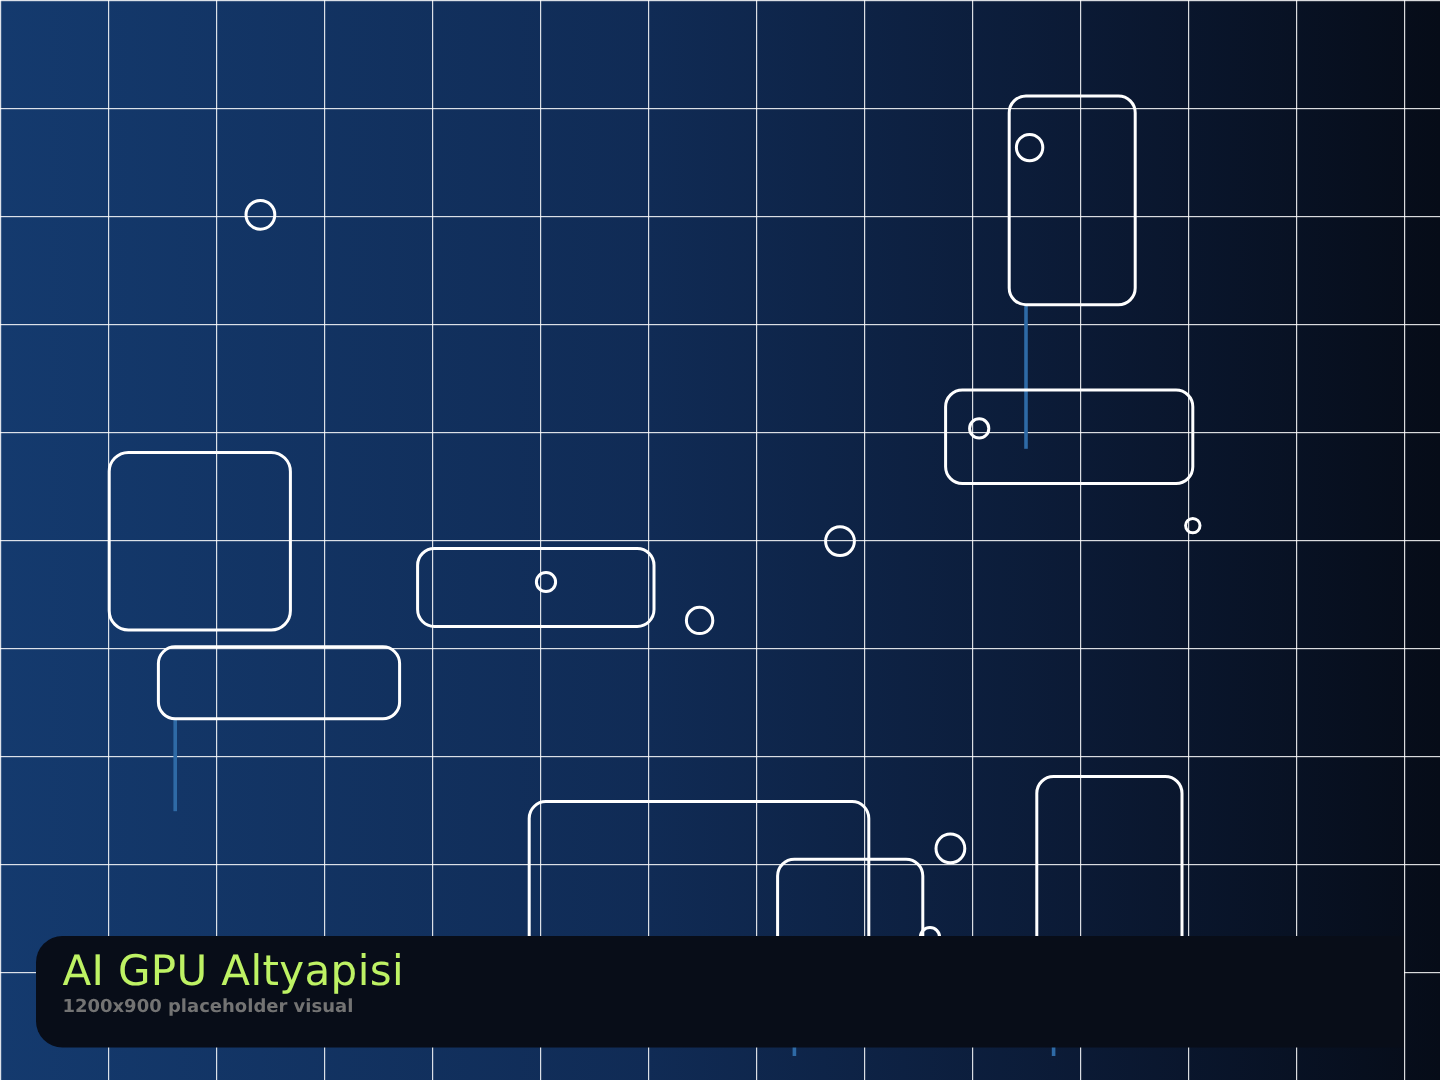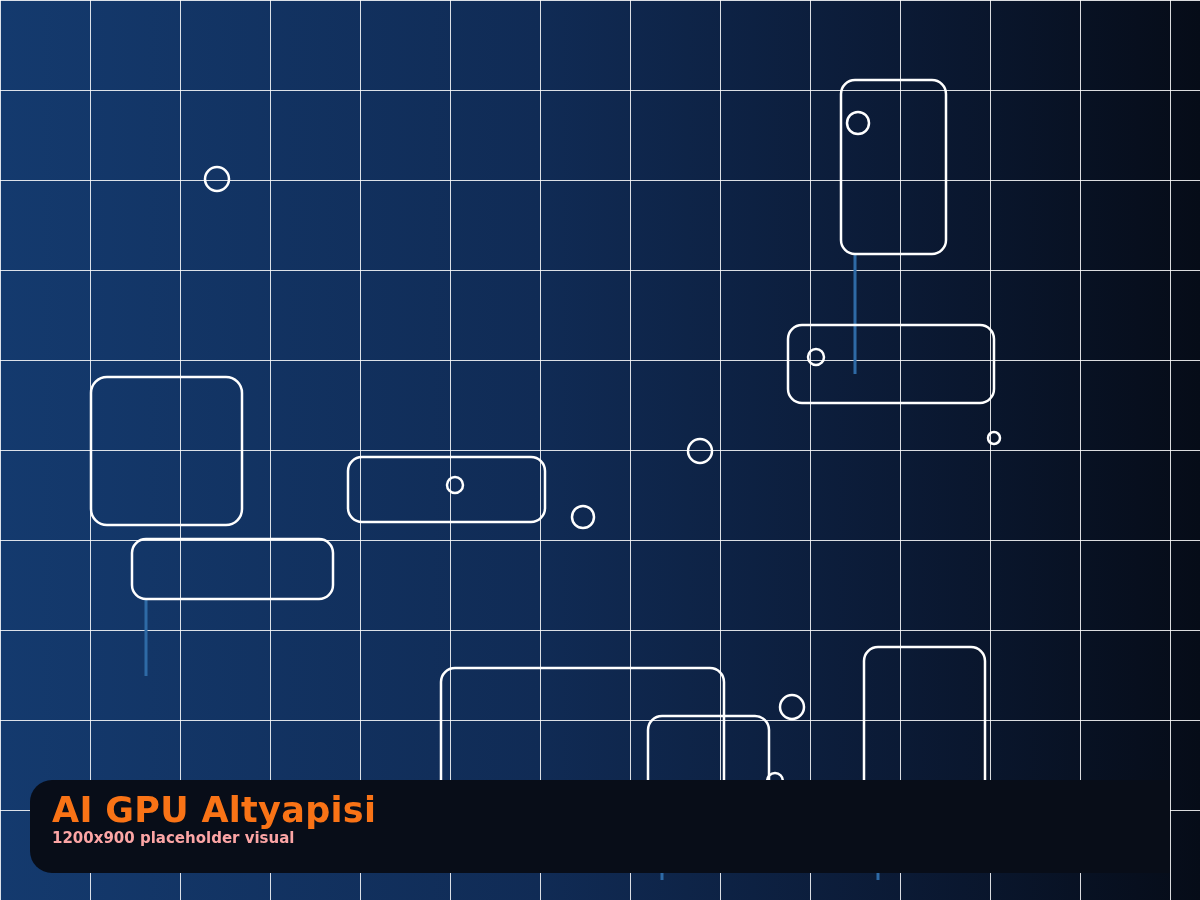--- a/index.html
+++ b/index.html
@@ -12,27 +12,27 @@
     .grid-line { position: absolute; background: rgba(255,255,255,0.85); }
     .grid-line.v { top: 0; bottom: 0; width: 1px; }
     .grid-line.h { left: 0; right: 0; height: 1px; }
     .shapes { position: absolute; left: 0; top: 0; }
     .caption {
       position: absolute; left: 30px; top: 780px; width: 1140px; height: 93px;
       background: #080d18; border-radius: 22px 0 0 22px;
     }
     .caption-title {
       position: absolute; left: 22px; top: 10px;
-      font-family: "DejaVu Sans", sans-serif; font-weight: bold;
-      font-size: 35px; color: #f97316; letter-spacing: 0.3px; white-space: nowrap;
+      font-family: "DejaVu Sans", sans-serif; font-weight: normal;
+      font-size: 35px; color: #bef264; letter-spacing: 0.3px; white-space: nowrap;
     }
     .caption-sub {
       position: absolute; left: 22px; top: 49px;
       font-family: "DejaVu Sans", sans-serif; font-weight: bold;
-      font-size: 15px; color: #fca5a5; white-space: nowrap;
+      font-size: 15px; color: #737373; white-space: nowrap;
     }
   </style>
 </head>
 <body>
 
 <div class="grid" id="grid">
     <div class="grid-line v" style="left: 0px;"></div>
     <div class="grid-line v" style="left: 90px;"></div>
     <div class="grid-line v" style="left: 180px;"></div>
     <div class="grid-line v" style="left: 270px;"></div>

